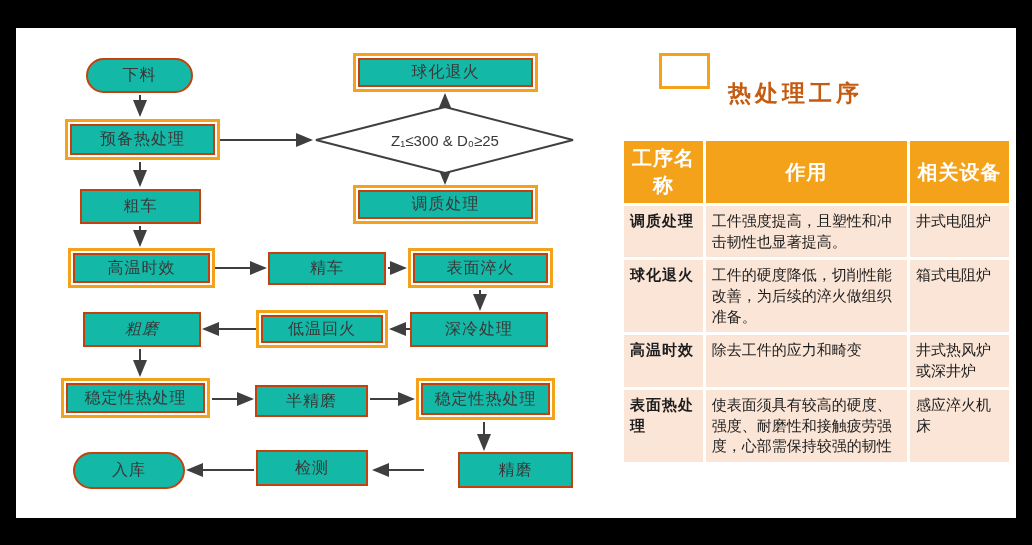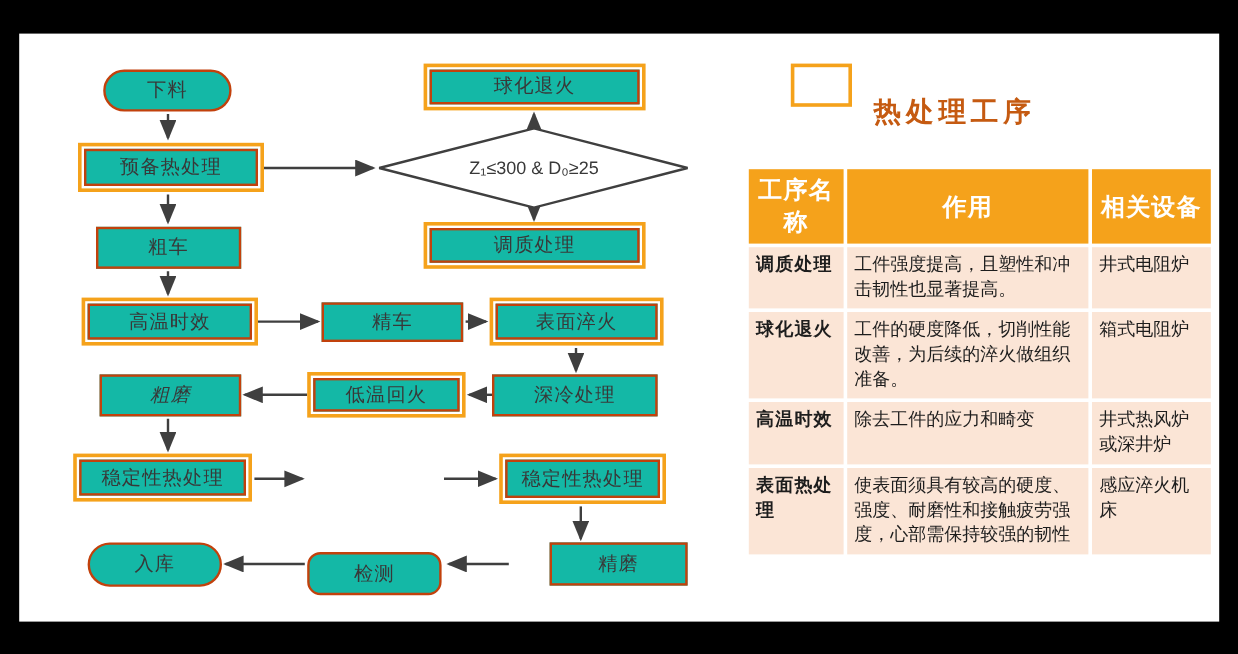--- a/index.html
+++ b/index.html
@@ -94,26 +94,27 @@
   <div class="node hl" style="left:397px;top:225px;width:135px;height:30px;">表面淬火</div>
 
   <div class="node" style="left:67px;top:284px;width:118px;height:35px;font-style:italic;">粗磨</div>
 
   <div class="node hl" style="left:245px;top:287px;width:122px;height:28px;">低温回火</div>
 
   <div class="node" style="left:394px;top:284px;width:138px;height:35px;">深冷处理</div>
 
   <div class="node hl" style="left:50px;top:355px;width:139px;height:30px;">稳定性热处理</div>
 
+  <div class="node" style="left:239px;top:357px;width:113px;height:32px;">半精磨</div>
 
   <div class="node hl" style="left:405px;top:355px;width:129px;height:32px;">稳定性热处理</div>
 
   <div class="node" style="left:410px;top:424px;width:115px;height:36px;margin-left:32px;">精磨</div>
 
-  <div class="node" style="left:240px;top:432px;width:112px;height:36px;border-radius:11px;">检测</div>
+  <div class="node" style="left:240px;top:422px;width:112px;height:36px;">检测</div>
 
   <div class="node oval" style="left:57px;top:424px;width:112px;height:37px;">入库</div>
 
   <div class="node hl" style="left:342px;top:30px;width:175px;height:29px;">球化退火</div>
 
   <div class="node hl" style="left:342px;top:162px;width:175px;height:29px;">调质处理</div>
 
   <div class="decision-label" style="left:329px;top:101px;width:200px;height:22px;">Z₁≤300 &amp; D₀≥25</div>
 
   <div class="legend-swatch"></div>

